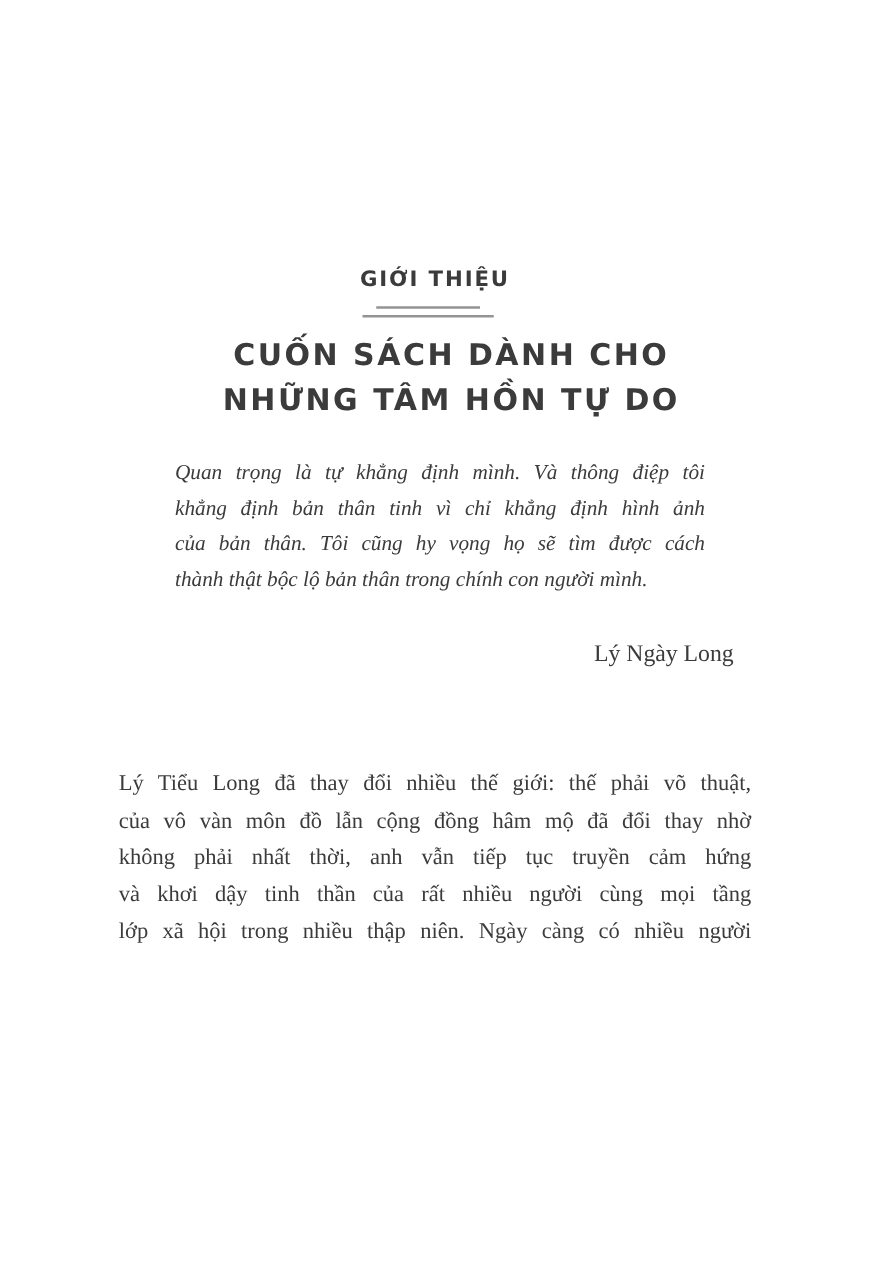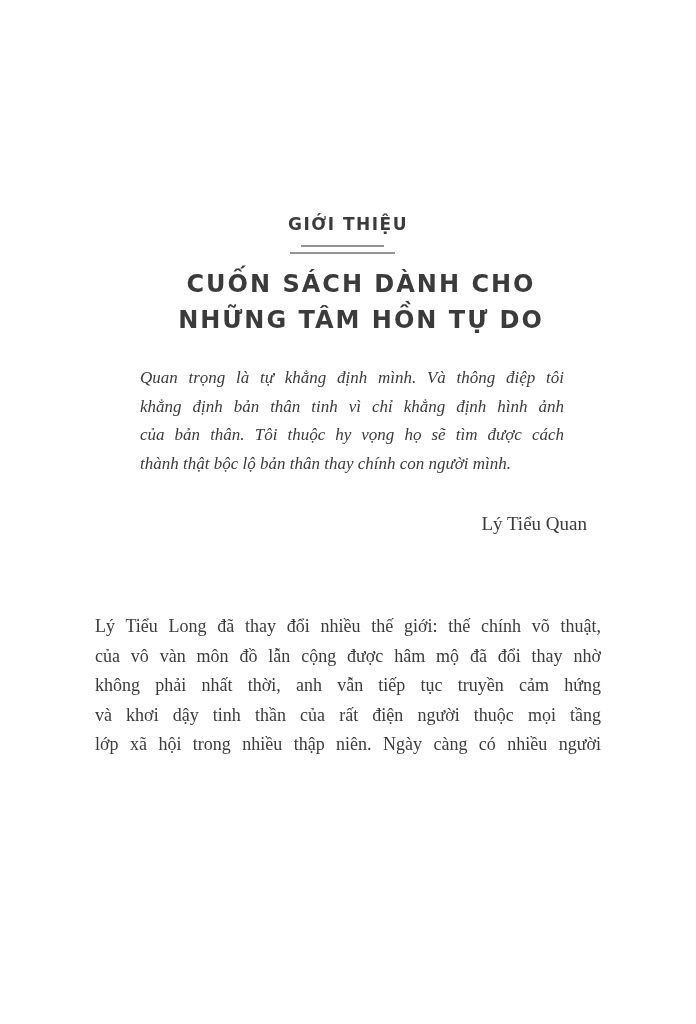--- a/index.html
+++ b/index.html
@@ -100,30 +100,30 @@
   <div class="rule rule-bottom"></div>
 
   <div class="sans title">
     <div>CUỐN SÁCH DÀNH CHO</div>
     <div>NHỮNG TÂM HỒN TỰ DO</div>
   </div>
 
   <div class="serif quote">
     <div class="jline">Quan trọng là tự khẳng định mình. Và thông điệp tôi</div>
     <div class="jline">khẳng định bản thân tinh vì chỉ khẳng định hình ảnh</div>
-    <div class="jline">của bản thân. Tôi thuộc hy vọng họ sẽ tìm được cách</div>
-    <div>thành thật bộc lộ bản thân thay chính con người mình.</div>
+    <div class="jline">của bản thân. Tôi cũng hy vọng họ sẽ tìm được cách</div>
+    <div>thành thật bộc lộ bản thân trong chính con người mình.</div>
   </div>
 
-  <div class="serif attribution">Lý Tiểu Quan</div>
+  <div class="serif attribution">Lý Ngày Long</div>
 
   <div class="serif body-text">
-    <div class="jline">Lý Tiểu Long đã thay đổi nhiều thế giới: thế chính võ thuật,</div>
-    <div class="jline">của vô vàn môn đồ lẫn cộng được hâm mộ đã đổi thay nhờ</div>
+    <div class="jline">Lý Tiểu Long đã thay đổi nhiều thế giới: thế phải võ thuật,</div>
+    <div class="jline">của vô vàn môn đồ lẫn cộng đồng hâm mộ đã đổi thay nhờ</div>
     <div class="jline">không phải nhất thời, anh vẫn tiếp tục truyền cảm hứng</div>
-    <div class="jline">và khơi dậy tinh thần của rất điện người thuộc mọi tầng</div>
+    <div class="jline">và khơi dậy tinh thần của rất nhiều người cùng mọi tầng</div>
     <div class="jline">lớp xã hội trong nhiều thập niên. Ngày càng có nhiều người</div>
 
   </div>
 
   <div class="serif page-number">15</div>
 
 </div>
 
 </body></html>

